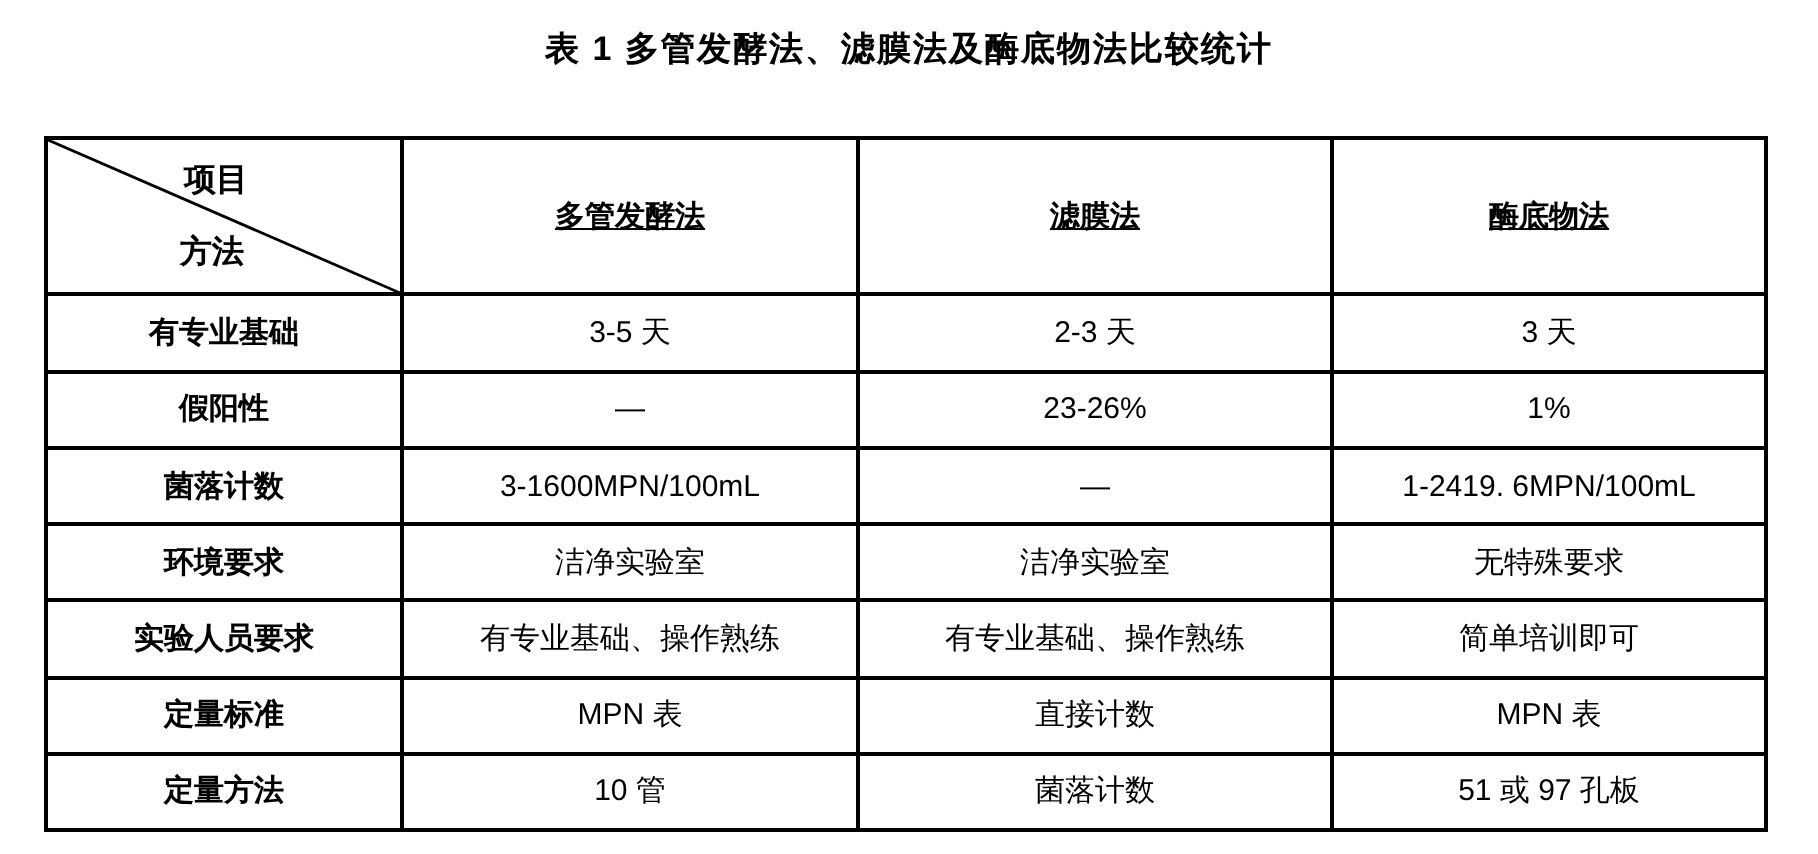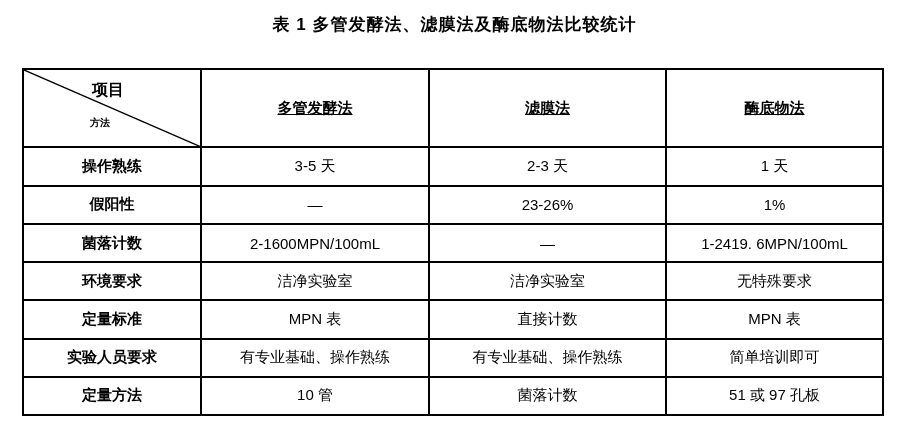--- a/index.html
+++ b/index.html
@@ -39,21 +39,21 @@
   td.row-head { font-weight:bold; font-size:16px; }
 
   td.corner-cell { position:relative; padding:0; }
   .diag-svg { position:absolute; left:0; top:0; width:100%; height:100%; display:block; }
   .corner-top {
     position:absolute; top:10px; left:68px;
     font-weight:bold; font-size:16px; white-space:nowrap;
   }
   .corner-bottom {
     position:absolute; top:46px; left:66px;
-    font-weight:bold; font-size:10px; white-space:nowrap;
+    font-weight:bold; font-size:16px; white-space:nowrap;
   }
 </style>
 </head>
 <body>
 
 <div class="page">
 
   <div class="doc-title">表 1 多管发酵法、滤膜法及酶底物法比较统计</div>
 
   <table class="cmp">
@@ -71,59 +71,59 @@
           </svg>
           <span class="corner-top">项目</span>
           <span class="corner-bottom">方法</span>
         </td>
         <td class="col-head">多管发酵法</td>
         <td class="col-head">滤膜法</td>
         <td class="col-head">酶底物法</td>
       </tr>
 
       <tr class="data-row">
-        <td class="row-head">操作熟练</td>
+        <td class="row-head">有专业基础</td>
         <td>3-5 天</td>
         <td>2-3 天</td>
-        <td>1 天</td>
+        <td>3 天</td>
       </tr>
 
       <tr class="data-row">
         <td class="row-head">假阳性</td>
         <td>—</td>
         <td>23-26%</td>
         <td>1%</td>
       </tr>
 
       <tr class="data-row">
         <td class="row-head">菌落计数</td>
-        <td>2-1600MPN/100mL</td>
+        <td>3-1600MPN/100mL</td>
         <td>—</td>
         <td>1-2419. 6MPN/100mL</td>
       </tr>
 
       <tr class="data-row">
         <td class="row-head">环境要求</td>
         <td>洁净实验室</td>
         <td>洁净实验室</td>
         <td>无特殊要求</td>
       </tr>
 
       <tr class="data-row">
+        <td class="row-head">实验人员要求</td>
+        <td>有专业基础、操作熟练</td>
+        <td>有专业基础、操作熟练</td>
+        <td>简单培训即可</td>
+      </tr>
+
+      <tr class="data-row">
         <td class="row-head">定量标准</td>
         <td>MPN 表</td>
         <td>直接计数</td>
         <td>MPN 表</td>
-      </tr>
-
-      <tr class="data-row">
-        <td class="row-head">实验人员要求</td>
-        <td>有专业基础、操作熟练</td>
-        <td>有专业基础、操作熟练</td>
-        <td>简单培训即可</td>
       </tr>
 
       <tr class="data-row">
         <td class="row-head">定量方法</td>
         <td>10 管</td>
         <td>菌落计数</td>
         <td>51 或 97 孔板</td>
       </tr>
     </tbody>
   </table>

